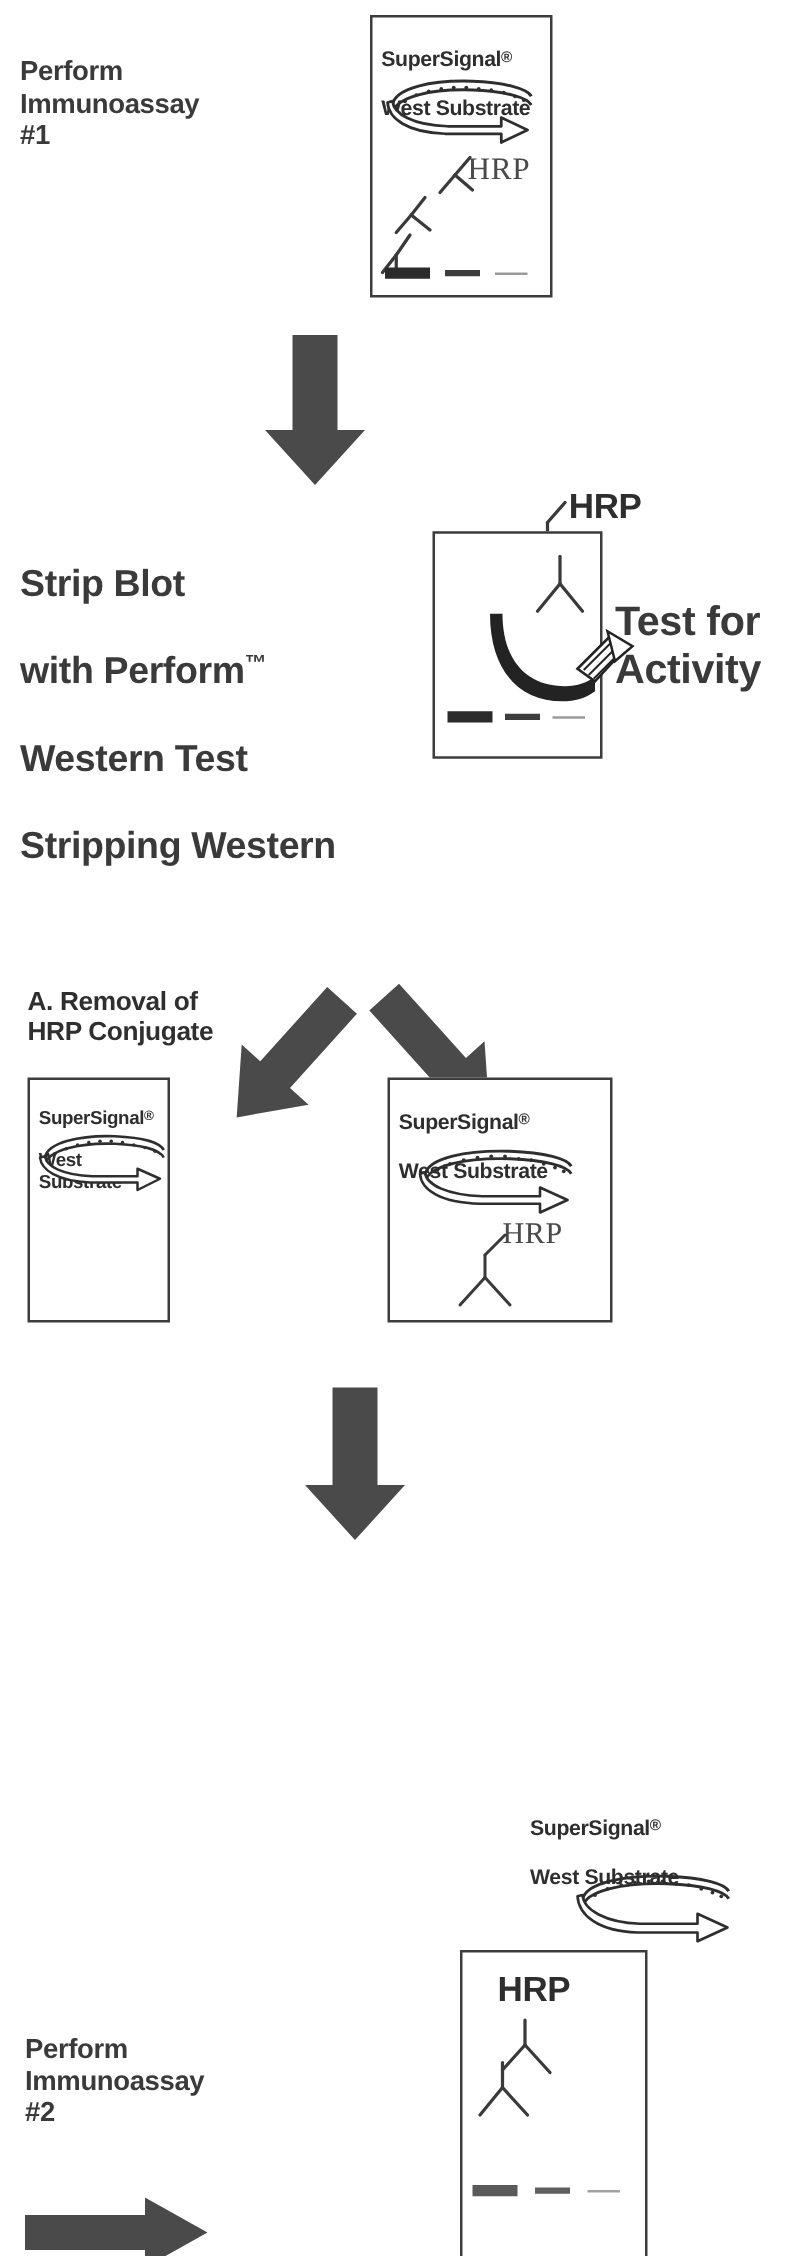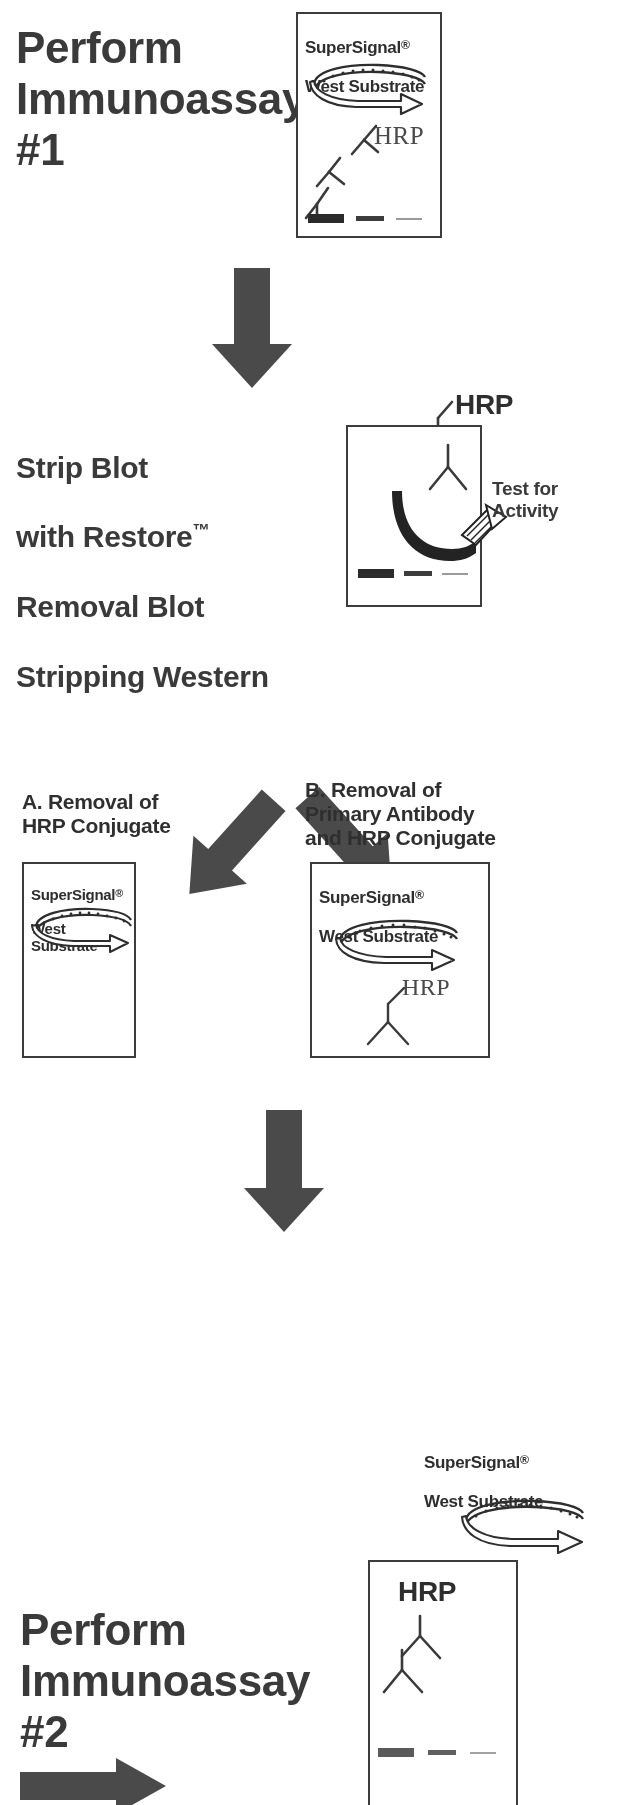--- a/index.html
+++ b/index.html
@@ -16,21 +16,21 @@
     overflow:hidden;
   }
   .step-label{
     position:absolute;
     font-weight:bold;
     color:#3a3a3a;
     line-height:1.16;
     letter-spacing:-0.3px;
     white-space:pre-line;
   }
-  .big-label{ font-size:44px; }
+  .big-label{ font-size:22px;margin-top:22px; }
   .mid-label{ font-size:30px; }
   .branch-label{
     position:absolute;
     font-weight:bold;
     color:#2f2f2f;
     font-size:21px;
     line-height:1.14;
     letter-spacing:-0.3px;
     white-space:pre-line;
   }
@@ -151,22 +151,22 @@
   </div>
 
   <div class="arrow-block" style="left:196px; top:268px;">
     <svg width="116" height="122" viewBox="0 0 116 122">
       <path d="M38,0 L74,0 L74,76 L96,76 L56,120 L16,76 L38,76 Z" fill="#4a4a4a"></path>
     </svg>
   </div>
 
   <div class="step-label mid-label" style="left:16px; top:416px; width:280px;">
     <span>Strip Blot</span><br>
-    <span>with Restore</span><span class="tm">™</span><br>
-    <span>Removal Blot</span><br>
+    <span>with Perform</span><span class="tm">™</span><br>
+    <span>Western Test</span><br>
     <span>Stripping Western</span>
   </div>
 
   <div class="hrp-sans" style="left:455px; top:389px;">HRP</div>
 
   <div class="arrow-block" style="left:412px; top:396px;">
     <svg width="62" height="72" viewBox="0 0 62 72">
       <g stroke="#3a3a3a" stroke-width="2.6" fill="none" stroke-linecap="round">
         <path d="M40,6 L26,22"></path>
         <path d="M26,22 L26,38"></path>
@@ -202,42 +202,39 @@
           <path d="M98,16 L118,28 L104,40 Z" fill="#ffffff" stroke="#232323" stroke-width="2"></path>
         </g>
       </svg>
     </div>
 
     <div class="band" style="left:10px; top:142px; width:36px; height:9px; background:#2b2b2b;"></div>
     <div class="band" style="left:56px; top:144px; width:28px; height:5px; background:#3d3d3d;"></div>
     <div class="band" style="left:94px; top:146px; width:26px; height:2px; background:#9a9a9a;"></div>
   </div>
 
-  <div class="step-label" style="left:492px; top:478px; width:145px; font-size:19px;">Test for
+  <div class="step-label" style="left:492px; top:478px; width:145px; font-size:33px;">Test for
 Activity</div>
 
   <div class="arrow-block" style="left:168px; top:778px;">
     <svg width="120" height="140" viewBox="0 0 120 140">
       <g transform="rotate(42 60 70)">
         <path d="M46,4 L78,4 L78,84 L98,84 L62,130 L26,84 L46,84 Z" fill="#4a4a4a"></path>
       </g>
     </svg>
   </div>
 
   <div class="arrow-block" style="left:290px; top:778px;">
     <svg width="120" height="140" viewBox="0 0 120 140">
       <g transform="rotate(-42 60 70)">
         <path d="M46,4 L78,4 L78,84 L98,84 L62,130 L26,84 L46,84 Z" fill="#4a4a4a"></path>
       </g>
     </svg>
   </div>
 
-  <div class="branch-label" style="left:305px; top:778px; width:330px;">B. Removal of
-Primary Antibody
-and HRP Conjugate</div>
 
   <div class="branch-label" style="left:22px; top:790px; width:250px;">A. Removal of
 HRP Conjugate</div>
 
   <div class="panel" style="left:22px; top:862px; width:114px; height:196px;">
 
     <div class="panel-title" style="font-size:15px;">
       <span>SuperSignal</span><span class="reg">®</span><br>
       <span>West Substrate</span>
     </div>

